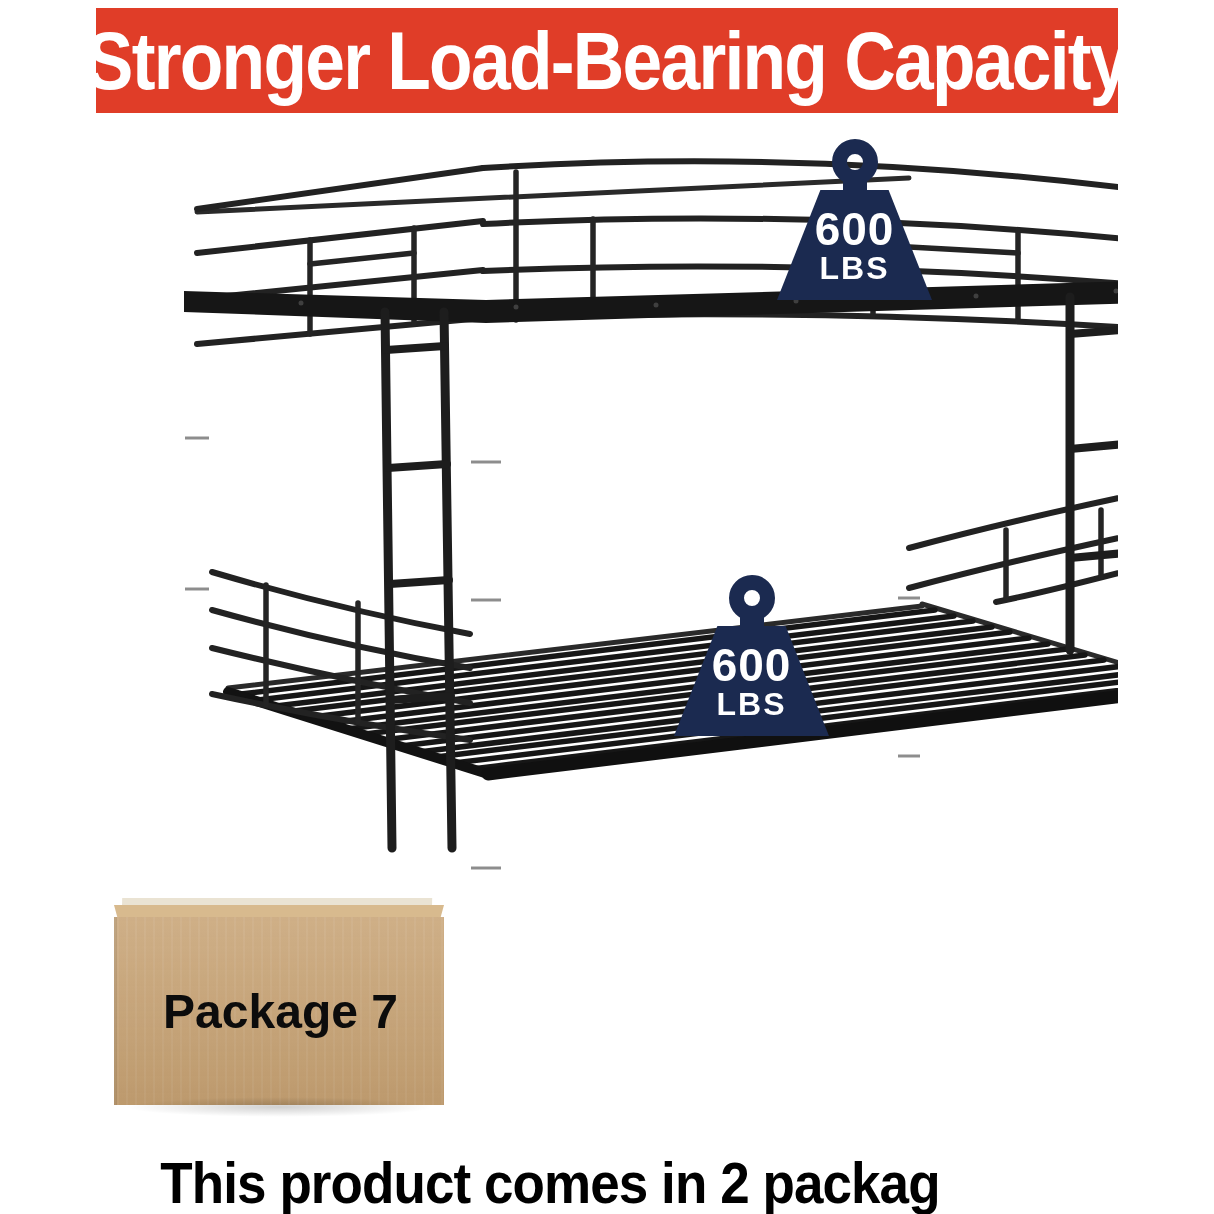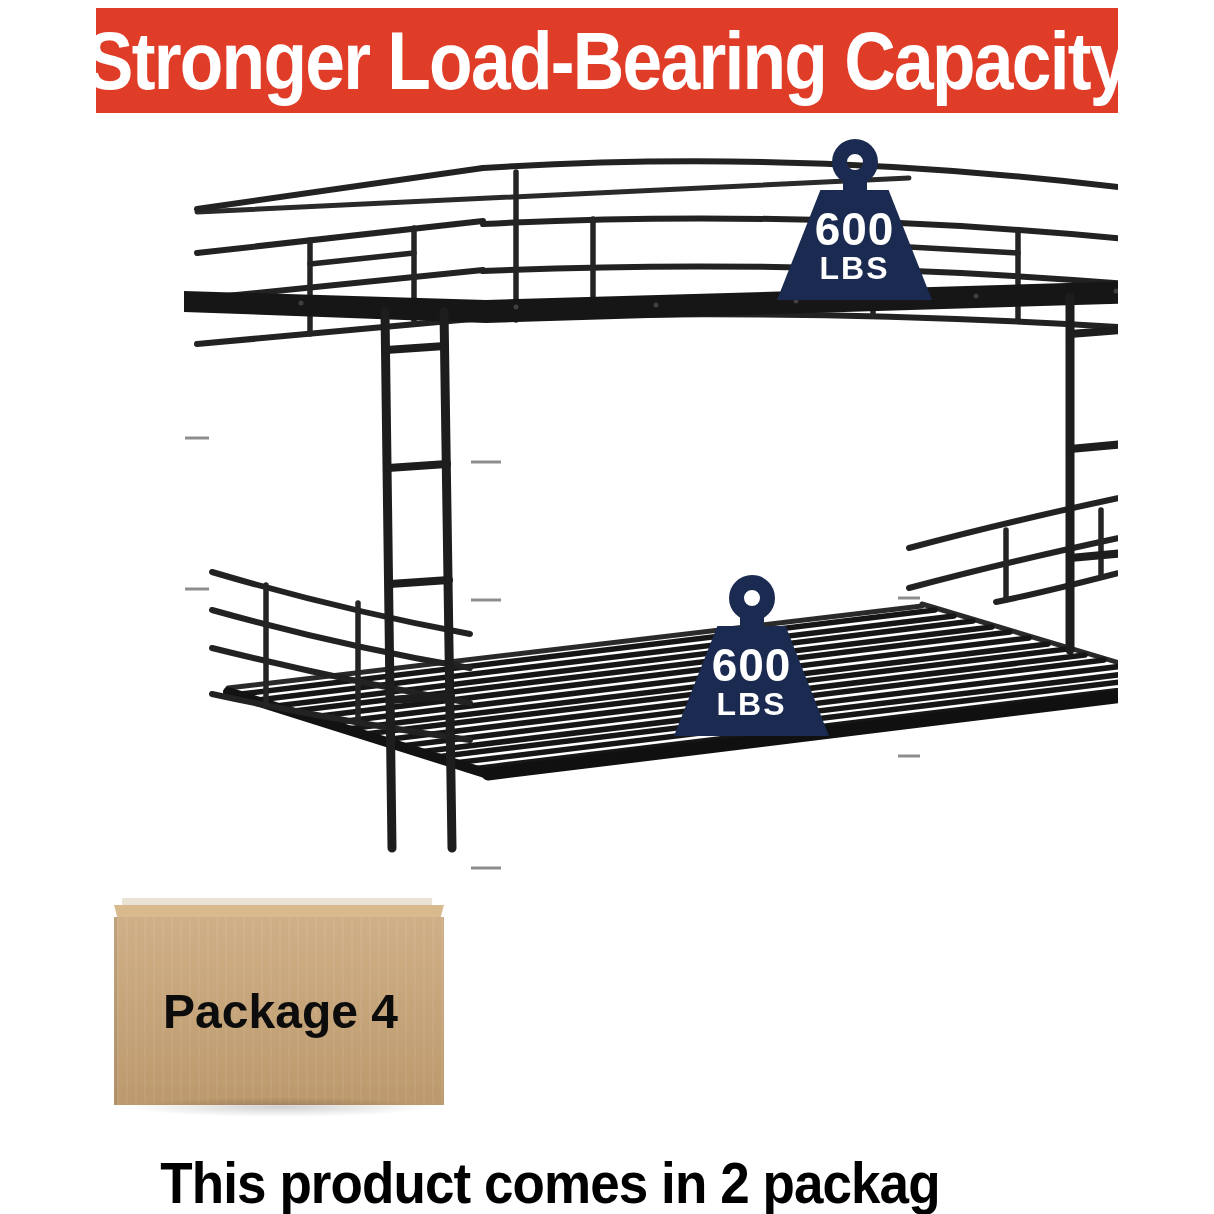--- a/index.html
+++ b/index.html
@@ -230,20 +230,20 @@
     <div class="trap">
       <span class="val">600</span>
       <span class="unit">LBS</span>
     </div>
   </div>
 
   <div class="box" style="left:18px;top:905px;">
     <div class="flap"></div>
     <div class="boxtop"></div>
     <div class="front">
-      <span class="box-label">Package 4</span>
+      <span class="box-label">Package 7</span>
     </div>
   </div>
 
 
   <div class="caption">This product comes in 2 packag</div>
 
 </div>
 
 </body></html>

